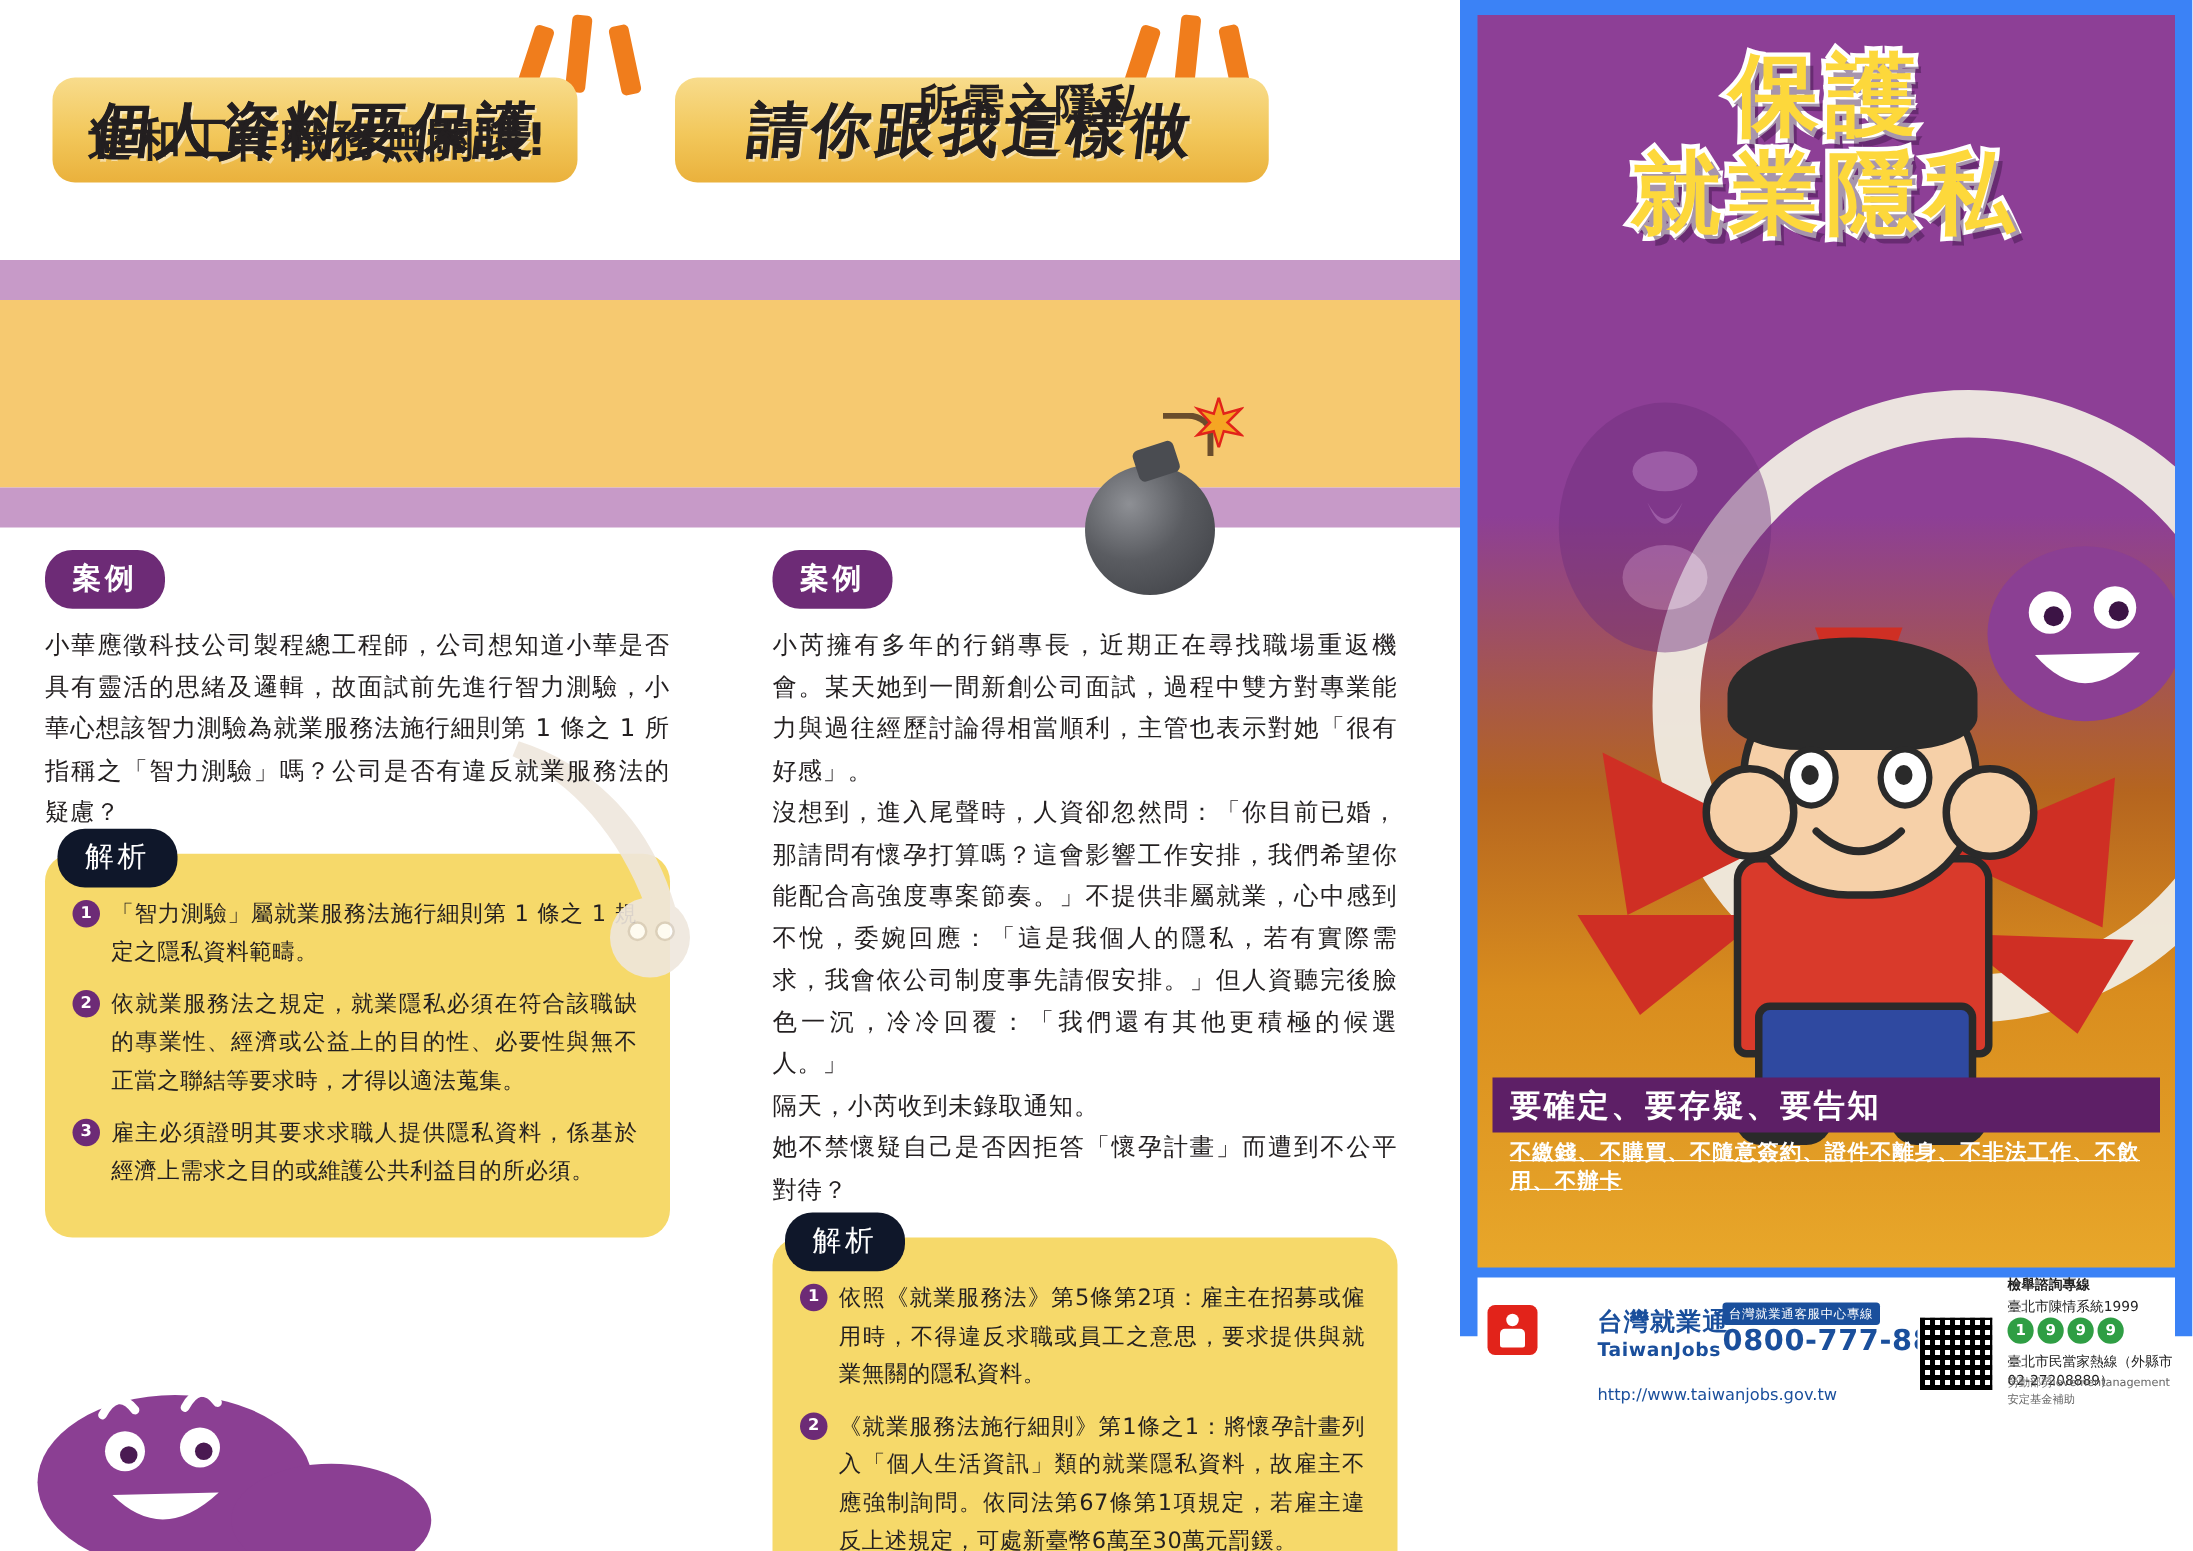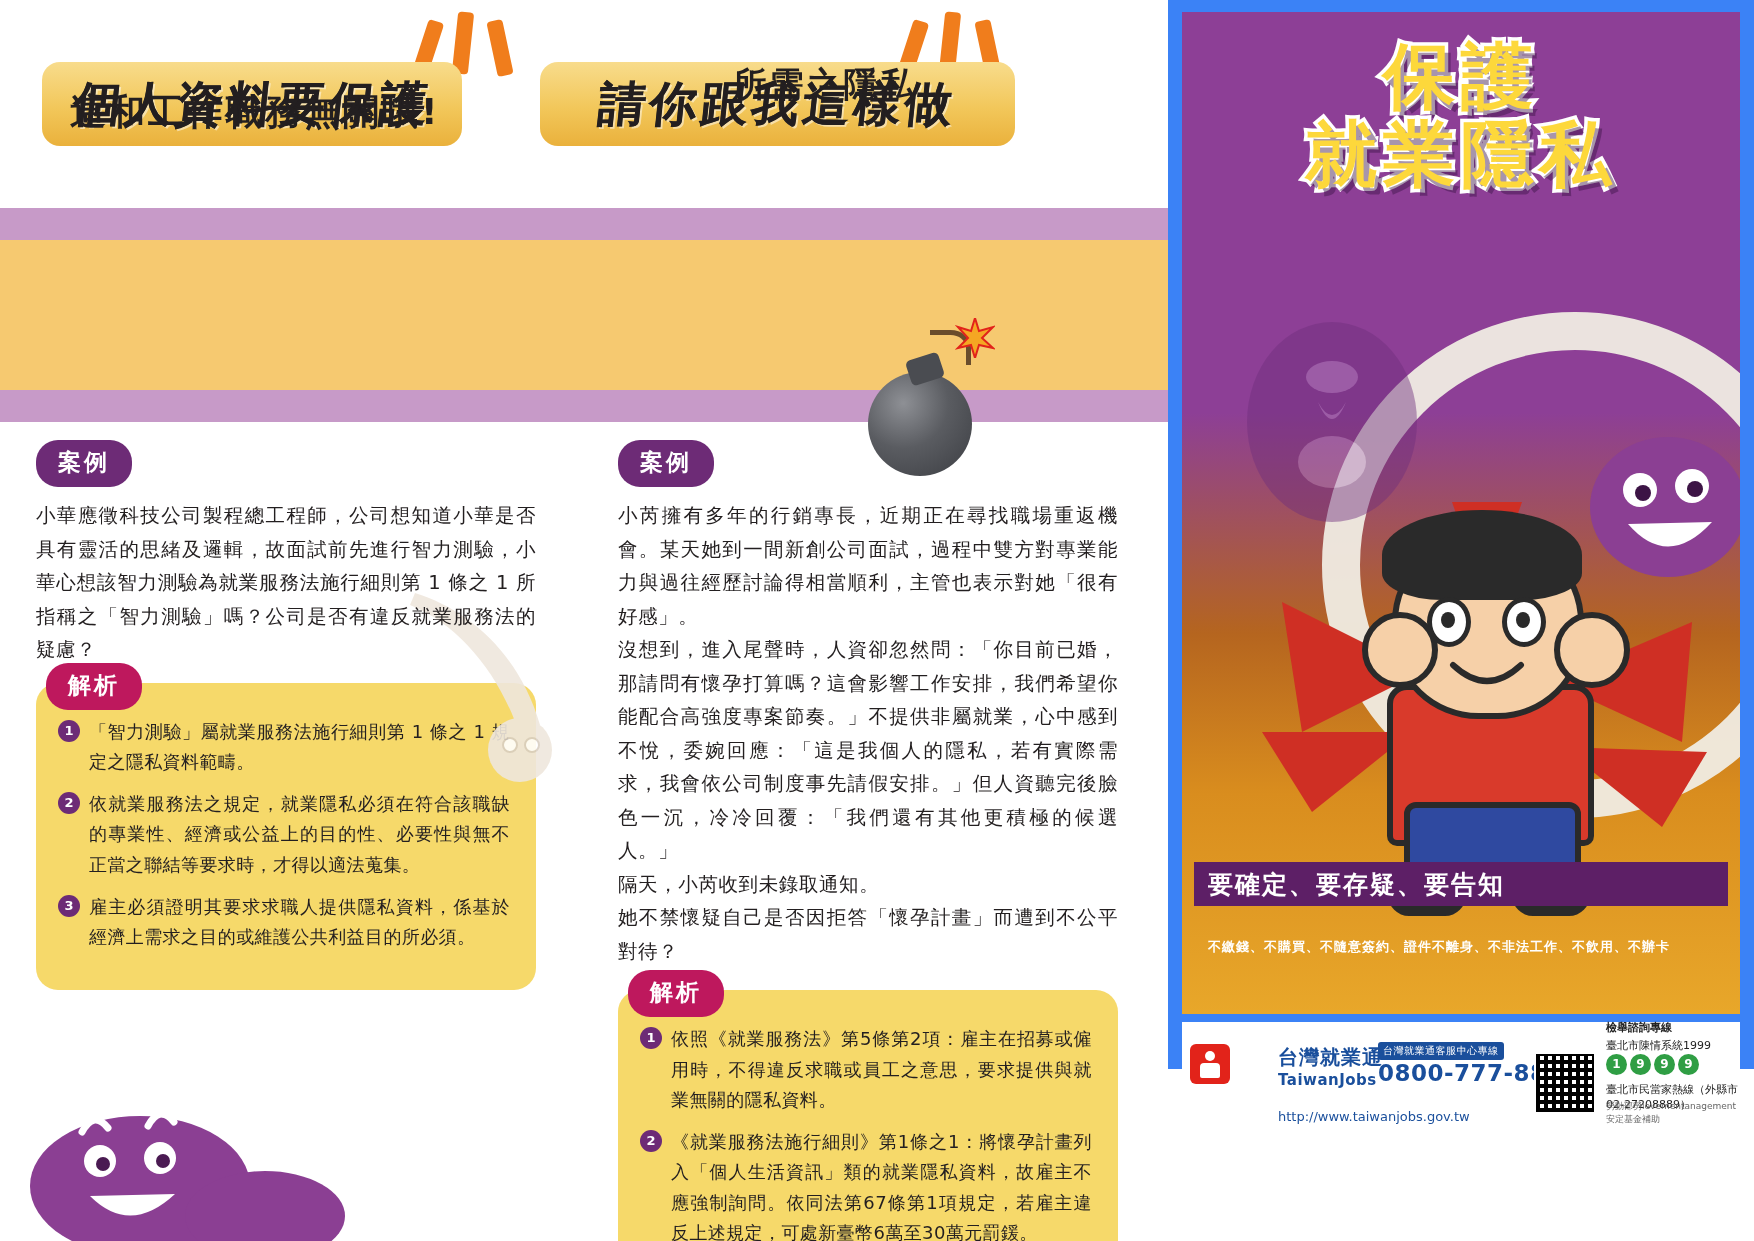--- a/index.html
+++ b/index.html
@@ -152,24 +152,24 @@
   .analysis-box {
     position: relative;
     background: #f6d96a;
     border-radius: 22px;
     padding: 34px 26px 26px 22px;
     margin-top: 16px;
   }
   .analysis-tag {
     position: absolute;
     left: 10px; top: -20px;
-    background: #be185d;
+    background: #0f172a;
     color: #fff;
     font-size: 23px;
-    font-weight: bold;
+    font-weight: normal;
     letter-spacing: 3px;
     padding: 7px 22px 9px 22px;
     border-radius: 22px;
   }
   .an-item {
     display: flex;
     align-items: flex-start;
     margin-bottom: 12px;
   }
   .an-num {
@@ -255,25 +255,26 @@
     color: #ffffff;
     font-size: 25px;
     font-weight: bold;
     letter-spacing: 2px;
   }
   .poster-sub {
     position: absolute;
     left: 12px; bottom: 58px;
     width: 534px;
     color: #ffffff;
-    font-size: 13px;
+    font-size: 17px;
     font-weight: bold;
     letter-spacing: 1px;
     padding-left: 14px;
     box-sizing: border-box;
+    text-decoration: underline;
   }
   .poster-footer {
     position: absolute;
     left: 14px; top: 1022px;
     width: 558px; height: 200px;
     background: #ffffff;
     font-size: 11px;
     color: #333;
   }
   .tj-logo-box {

